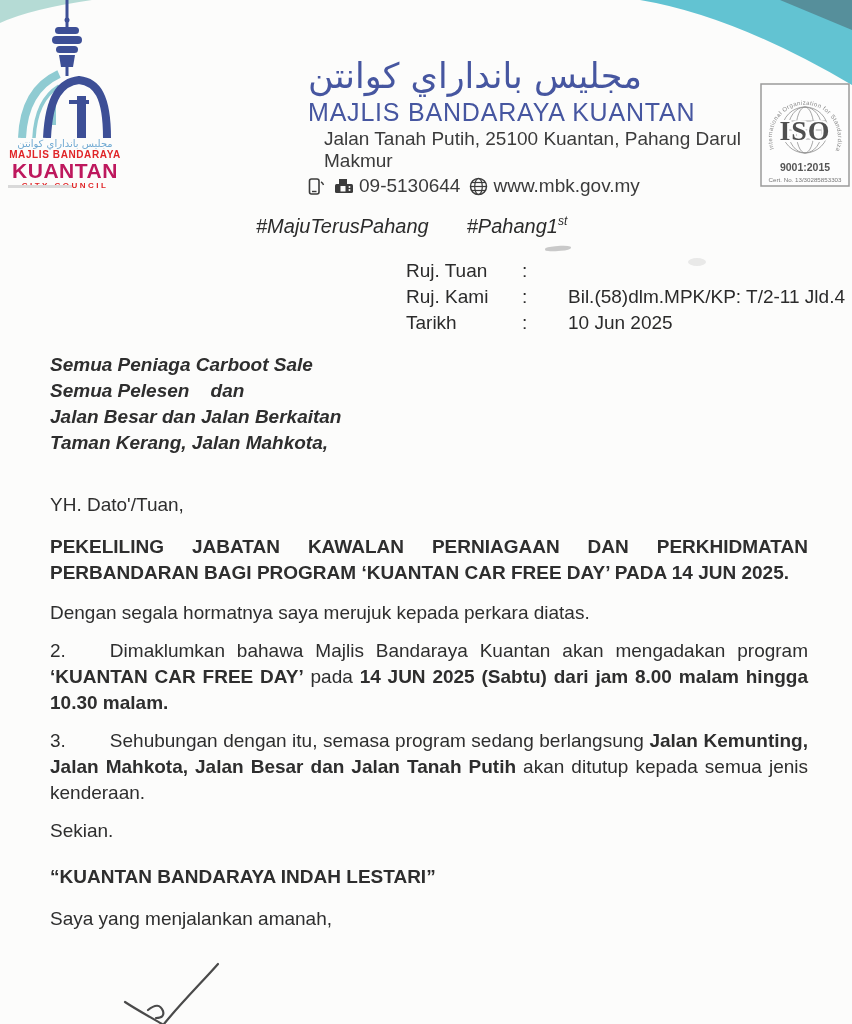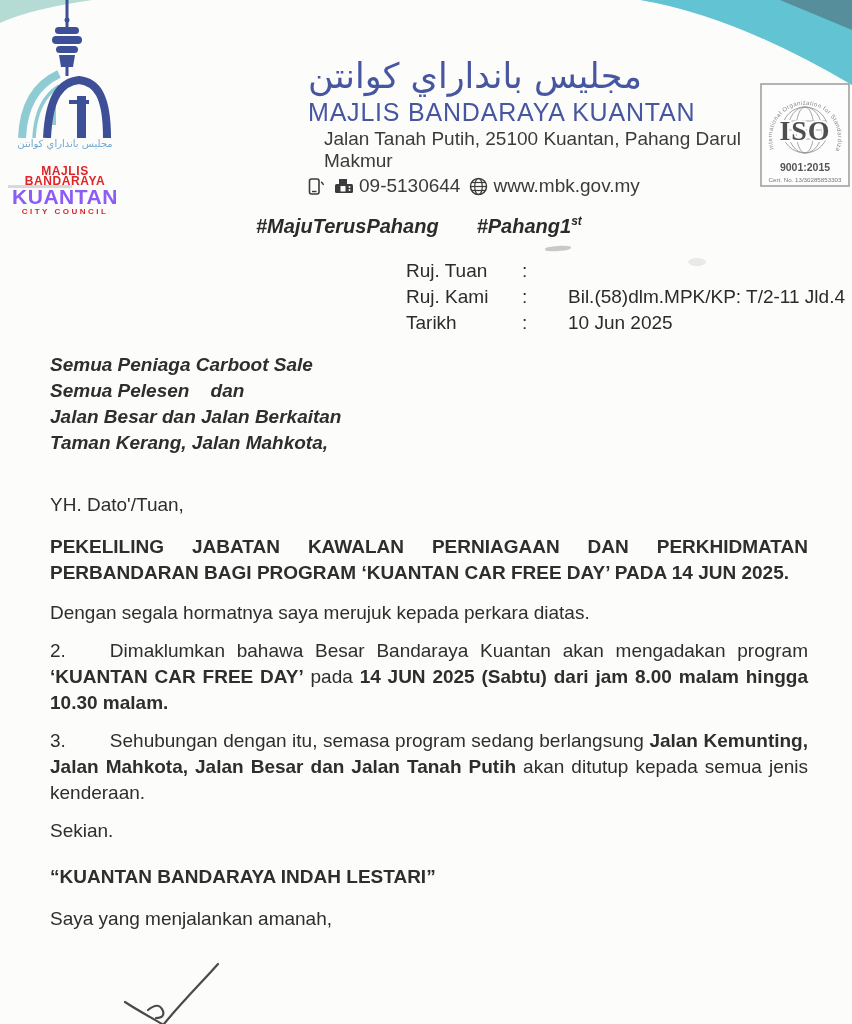--- a/index.html
+++ b/index.html
@@ -7,32 +7,32 @@
     position:relative;width:852px;height:1024px;margin:0 auto;
     background:#fcfcfb;overflow:hidden;
     font-family:"Liberation Sans",sans-serif;color:#2e2e2e;
   }
   
   .corner-svg{position:absolute;pointer-events:none;}
   
   .logo-block{position:absolute;left:6px;top:0;width:118px;text-align:center;}
   .logo-art{display:block;margin:0 auto;}
   .logo-jawi{font-family:"DejaVu Sans",sans-serif;font-size:10px;color:#6fa9d2;line-height:11px;direction:rtl;}
-  .logo-line1{font-size:12px;font-weight:bold;color:#e02427;letter-spacing:.6px;line-height:10px;margin-top:17px;}
-  .logo-line2{font-size:21px;font-weight:bold;color:#8b5cf6;letter-spacing:.5px;line-height:21px;}
+  .logo-line1{font-size:10px;font-weight:bold;color:#e02427;letter-spacing:.6px;line-height:10px;margin-top:1px;}
+  .logo-line2{font-size:21px;font-weight:bold;color:#be185d;letter-spacing:.5px;line-height:21px;}
   .logo-line3{font-size:8px;font-weight:bold;color:#e02427;letter-spacing:2.5px;line-height:10px;}
   .head-text{position:absolute;left:308px;top:56px;width:450px;}
   .head-jawi{font-family:"DejaVu Sans",sans-serif;font-size:35px;line-height:40px;color:#4656a0;direction:rtl;text-align:left;width:395px;}
   .head-org{font-size:25px;font-weight:normal;color:#4656a0;letter-spacing:.8px;line-height:27px;margin-top:3px;}
   .head-addr{font-size:19px;color:#3b3b3b;line-height:22px;margin-top:2px;margin-left:16px;}
   .head-contact{font-size:19px;color:#3b3b3b;line-height:22px;margin-top:3px;display:flex;align-items:center;gap:5px;white-space:nowrap;}
   .ci{flex:0 0 auto;display:inline-block;vertical-align:middle;}
   .iso-badge{position:absolute;left:760px;top:83px;}
   
-  .hashtags{position:absolute;left:256px;top:214px;font-size:20px;font-weight:bold;font-style:italic;color:#2b2b2b;}
+  .hashtags{position:absolute;left:256px;top:214px;font-size:20px;font-weight:normal;font-style:italic;color:#2b2b2b;}
   .tag-gap{display:inline-block;width:38px;}
   .hashtags sup{font-size:12px;}
   .refs{position:absolute;left:406px;top:258px;font-size:19px;line-height:26px;color:#2b2b2b;}
   .ref-row{display:flex;gap:24px;}
   .ref-label{width:92px;flex:0 0 auto;}
   .ref-colon{width:22px;flex:0 0 auto;}
   
   .letter-body{position:absolute;left:50px;top:352px;width:758px;font-size:19px;line-height:26px;}
   .recipient{font-weight:bold;font-style:italic;margin-bottom:36px;}
   .salutation{margin-bottom:16px;}
@@ -169,21 +169,21 @@
       <div>Taman Kerang, Jalan Mahkota,</div>
     </div>
 
     <div class="salutation">YH. Dato'/Tuan,</div>
 
     <div class="subject">PEKELILING JABATAN KAWALAN PERNIAGAAN DAN PERKHIDMATAN PERBANDARAN BAGI PROGRAM ‘KUANTAN CAR FREE DAY’ PADA 14 JUN 2025.</div>
 
     <div class="para">Dengan segala hormatnya saya merujuk kepada perkara diatas.</div>
 
     <div class="para">
-      <span>2.</span><span class="num-gap"></span><span><span>Dimaklumkan bahawa Besar Bandaraya Kuantan akan mengadakan program </span><span class="b">‘KUANTAN CAR FREE DAY’</span><span> pada </span><span class="b">14 JUN 2025 (Sabtu) dari jam 8.00 malam hingga 10.30 malam.</span></span>
+      <span>2.</span><span class="num-gap"></span><span><span>Dimaklumkan bahawa Majlis Bandaraya Kuantan akan mengadakan program </span><span class="b">‘KUANTAN CAR FREE DAY’</span><span> pada </span><span class="b">14 JUN 2025 (Sabtu) dari jam 8.00 malam hingga 10.30 malam.</span></span>
     </div>
 
     <div class="para">
       <span>3.</span><span class="num-gap"></span><span><span>Sehubungan dengan itu, semasa program sedang berlangsung </span><span class="b">Jalan Kemunting, Jalan Mahkota, Jalan Besar dan Jalan Tanah Putih</span><span> akan ditutup kepada semua jenis kenderaan.</span></span>
     </div>
 
 
     <div class="closing">Sekian.</div>
 
     <div class="motto">“KUANTAN BANDARAYA INDAH LESTARI”</div>

